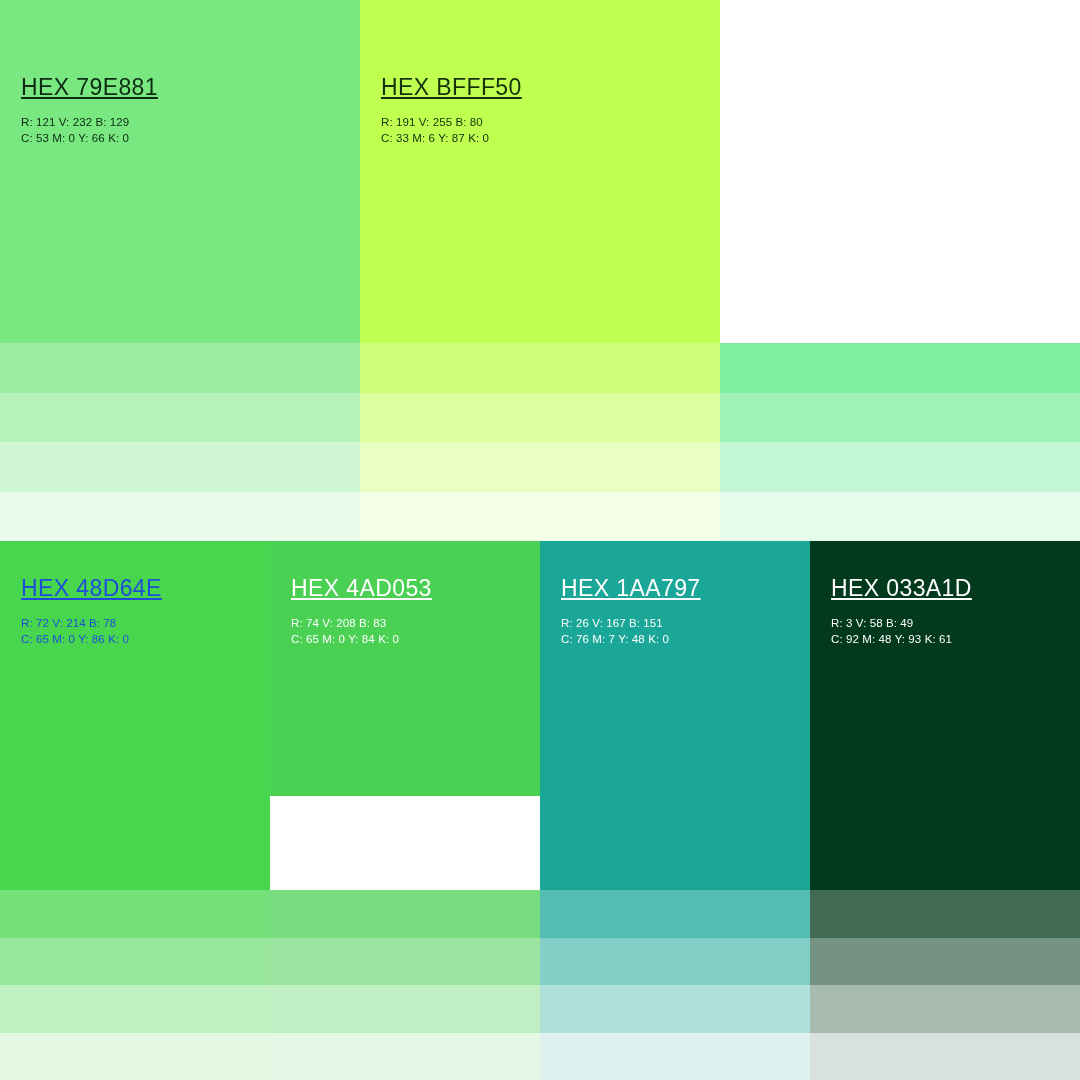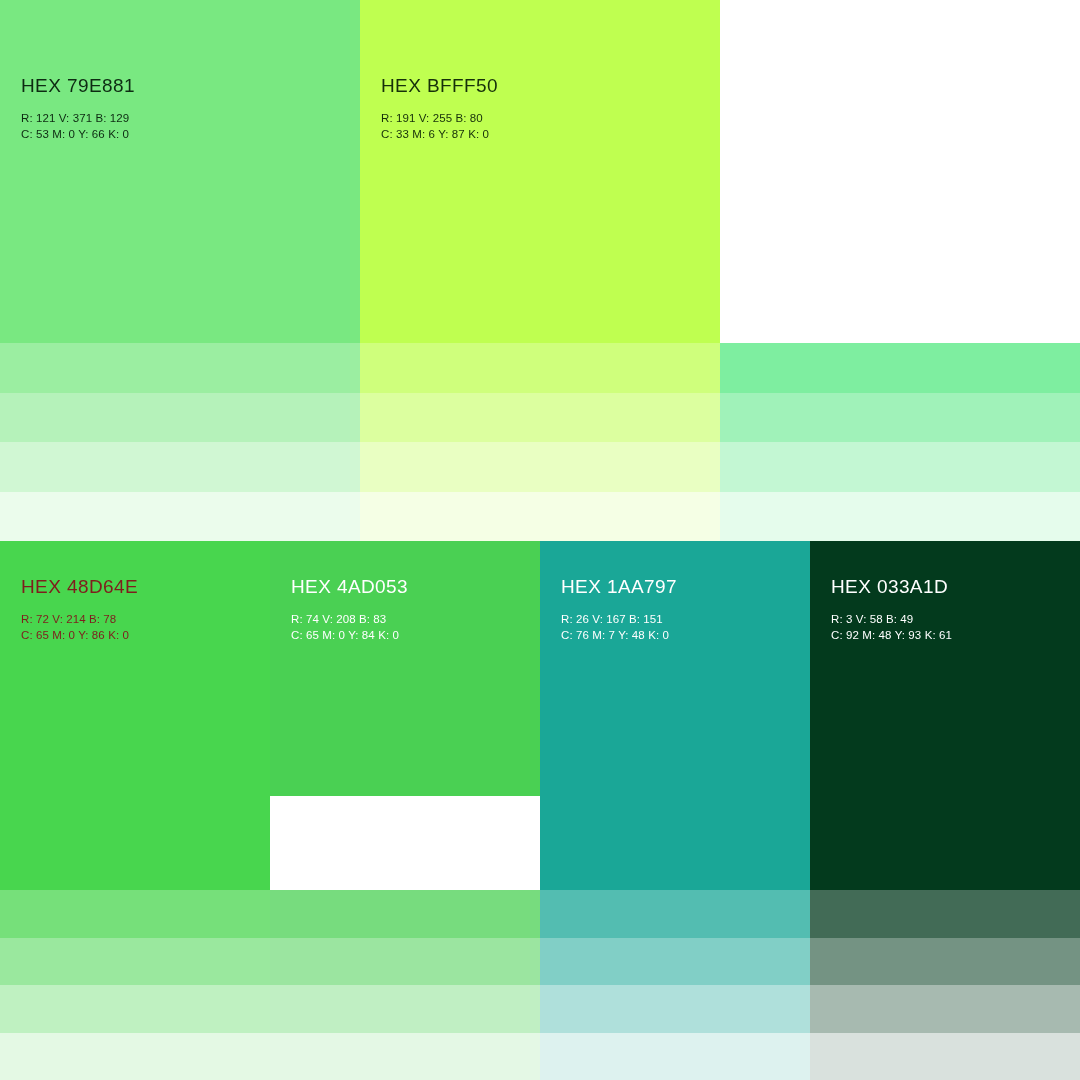--- a/index.html
+++ b/index.html
@@ -18,25 +18,26 @@
   
   .swatch {
     position:absolute;
     overflow:hidden;
   }
   .swatch-label {
     position:absolute;
     left:21px;
   }
   .hex-title {
-    font-size:19px;
+    font-size:23px;
     font-weight:400;
     letter-spacing:0.4px;
     line-height:1;
     white-space:nowrap;
+    text-decoration:underline;
   }
   .rgb-line, .cmyk-line {
     font-size:11.5px;
     font-weight:400;
     line-height:1.42;
     letter-spacing:0.1px;
     white-space:nowrap;
   }
   .rgb-line { margin-top:15px; }
 
@@ -54,21 +55,21 @@
     left:0; right:0;
   }
 </style>
 </head>
 <body>
 
 <div class="palette">
     <div class="swatch" style="left: 0px; top: 0px; width: 360px; height: 343px; background: rgb(121, 232, 129);">
       <div class="swatch-label" style="top: 76px; color: rgb(13, 43, 18);">
         <div class="hex-title">HEX 79E881</div>
-        <div class="rgb-line">R: 121 V: 371 B: 129</div>
+        <div class="rgb-line">R: 121 V: 232 B: 129</div>
         <div class="cmyk-line">C: 53 M: 0 Y: 66 K: 0</div>
       </div>
     </div>
     <div class="swatch" style="left: 360px; top: 0px; width: 360px; height: 391px; background: rgb(191, 255, 80);">
       <div class="swatch-label" style="top: 76px; color: rgb(22, 48, 10);">
         <div class="hex-title">HEX BFFF50</div>
         <div class="rgb-line">R: 191 V: 255 B: 80</div>
         <div class="cmyk-line">C: 33 M: 6 Y: 87 K: 0</div>
       </div>
     </div>
@@ -86,21 +87,21 @@
         <div class="tintband" style="top: 148.5px; height: 49.5px; background: rgb(245, 255, 229);"></div>
       </div>
       <div class="tintcol" style="left: 720px; width: 360px;">
         <div class="tintband" style="top: 0px; height: 49.5px; background: rgb(126, 238, 160);"></div>
         <div class="tintband" style="top: 49.5px; height: 49.5px; background: rgb(160, 242, 185);"></div>
         <div class="tintband" style="top: 99px; height: 49.5px; background: rgb(195, 247, 211);"></div>
         <div class="tintband" style="top: 148.5px; height: 49.5px; background: rgb(229, 252, 236);"></div>
       </div>
     </div>
     <div class="swatch" style="left: 0px; top: 541px; width: 270px; height: 349px; background: rgb(72, 214, 78);">
-      <div class="swatch-label" style="top: 36px; color: #7f1d1d;">
+      <div class="swatch-label" style="top: 36px; color: #1d4ed8;">
         <div class="hex-title">HEX 48D64E</div>
         <div class="rgb-line">R: 72 V: 214 B: 78</div>
         <div class="cmyk-line">C: 65 M: 0 Y: 86 K: 0</div>
       </div>
     </div>
     <div class="swatch" style="left: 270px; top: 541px; width: 270px; height: 255px; background: rgb(74, 208, 83);">
       <div class="swatch-label" style="top: 36px; color: rgb(255, 255, 255);">
         <div class="hex-title">HEX 4AD053</div>
         <div class="rgb-line">R: 74 V: 208 B: 83</div>
         <div class="cmyk-line">C: 65 M: 0 Y: 84 K: 0</div>

